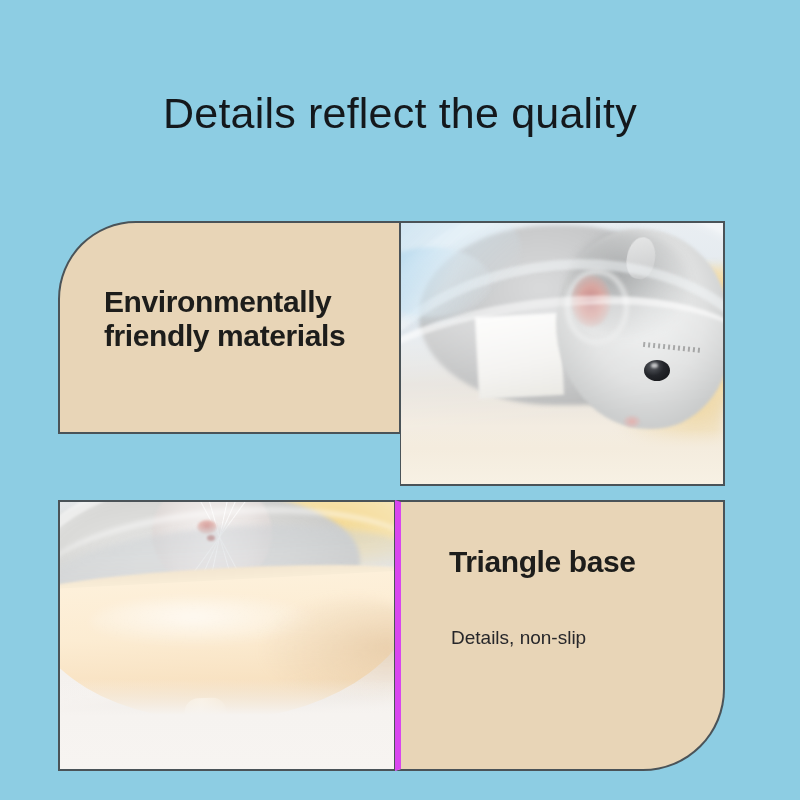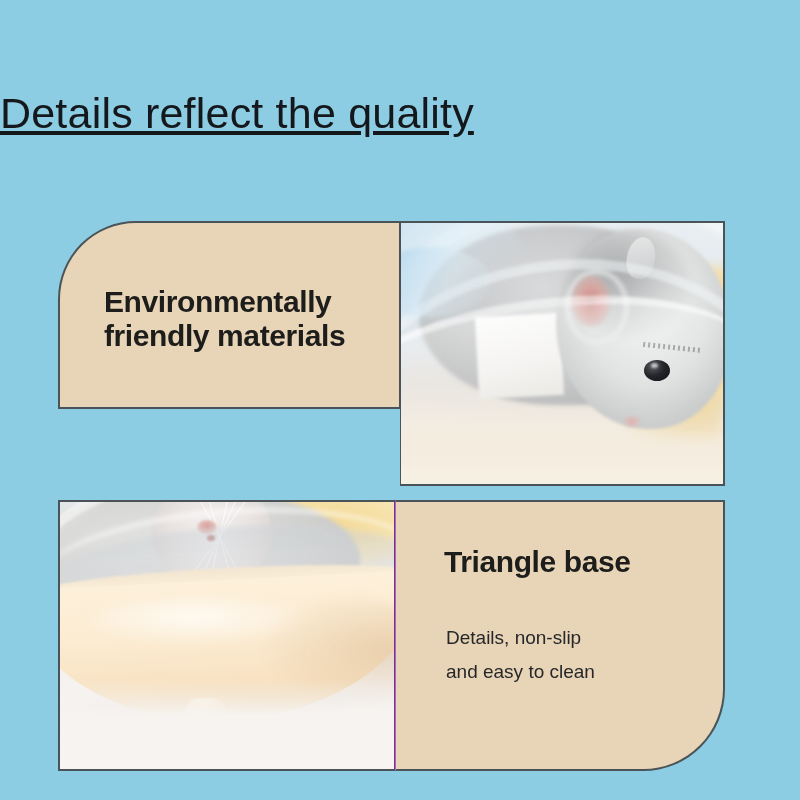--- a/index.html
+++ b/index.html
@@ -19,28 +19,27 @@
     height: 800px;
     background: #8dcde3;
   }
 
   
   #page-title {
     position: absolute;
     left: 0;
     top: 86px;
     width: 800px;
-    text-align: left;
+    text-align: center;
     font-size: 43px;
     line-height: 55px;
     font-weight: 400;
     color: #14181c;
     letter-spacing: 0.2px;
     white-space: nowrap;
-    text-decoration: underline;
   }
 
   
   #feature-grid {
     position: absolute;
     left: 58px;
     top: 221px;
     width: 667px;
     height: 550px;
   }
@@ -59,29 +58,29 @@
     box-sizing: border-box;
     border: 2px solid #4a5358;
   }
 
   
   .text-cell {
     background: #e8d5b7;
   }
   #cell-env {
     width: 342px;
-    height: 188px;
+    height: 213px;
     border-top-left-radius: 78px;
     border-right: 1px solid #4a5358;
   }
   #cell-tri {
     width: 330px;
     height: 271px;
     border-bottom-right-radius: 82px;
-    border-left: 1px solid #d946ef;
+    border-left: 6px solid #d946ef;
     padding-left: 43px;
   }
 
   .feat-heading {
     position: absolute;
     font-weight: bold;
     color: #1d1d1b;
     font-size: 30px;
     line-height: 34px;
     letter-spacing: -0.4px;
@@ -411,19 +410,18 @@
         <div class="layer" id="bp-bowl-shadow"></div>
         <div class="layer" id="bp-leg-shadow"></div>
         <div class="layer" id="bp-leg"></div>
         <div class="layer" id="bp-desk"></div>
       </div>
 
       <div class="cell text-cell" id="cell-tri">
         <div class="feat-heading" id="tri-heading">Triangle base</div>
         <div class="feat-body" id="tri-body">
           <div>Details, non-slip</div>
-          <div>and easy to clean</div>
         </div>
       </div>
     </div>
 
   </div>
 </div>
 
 </body></html>

